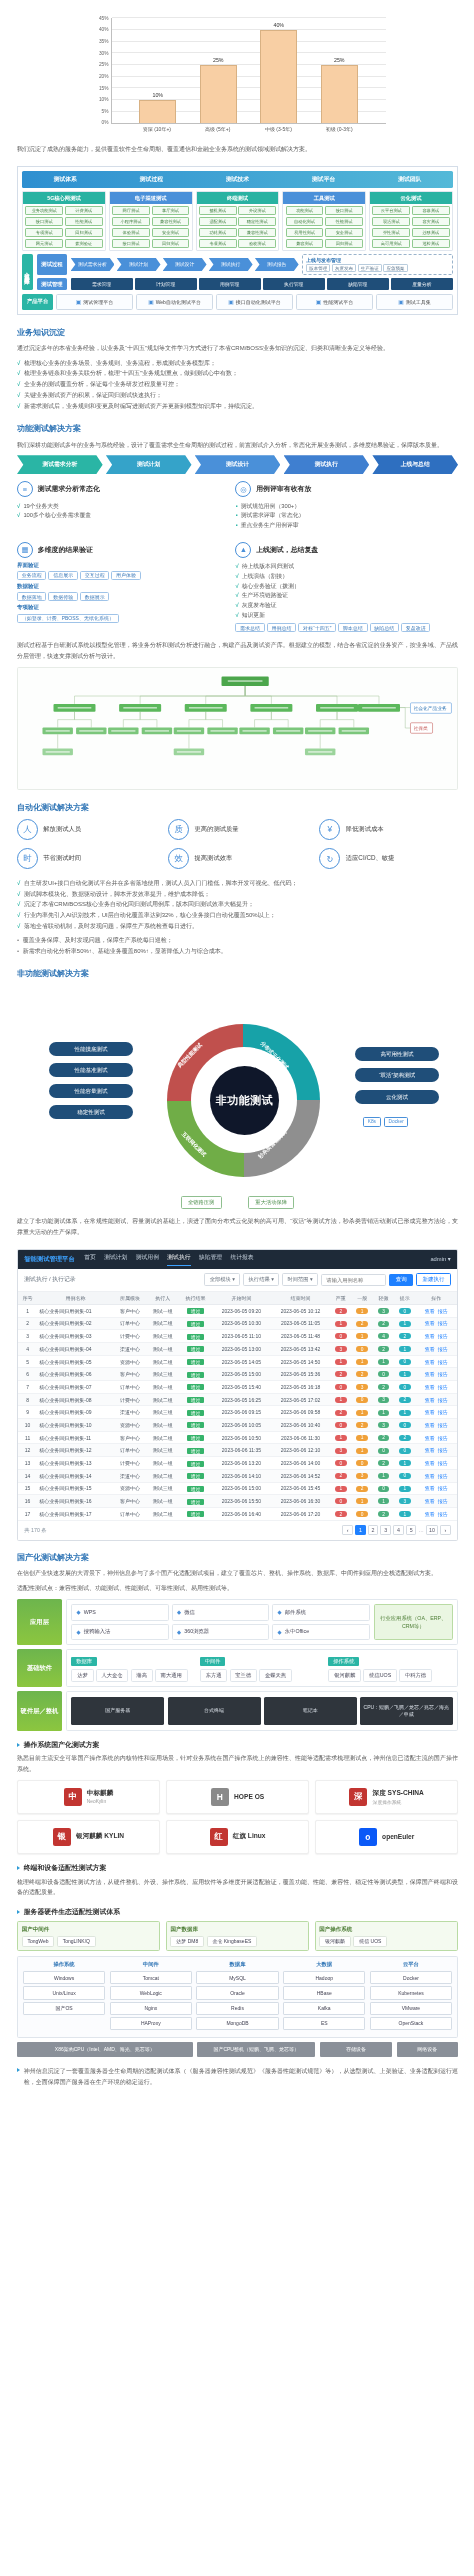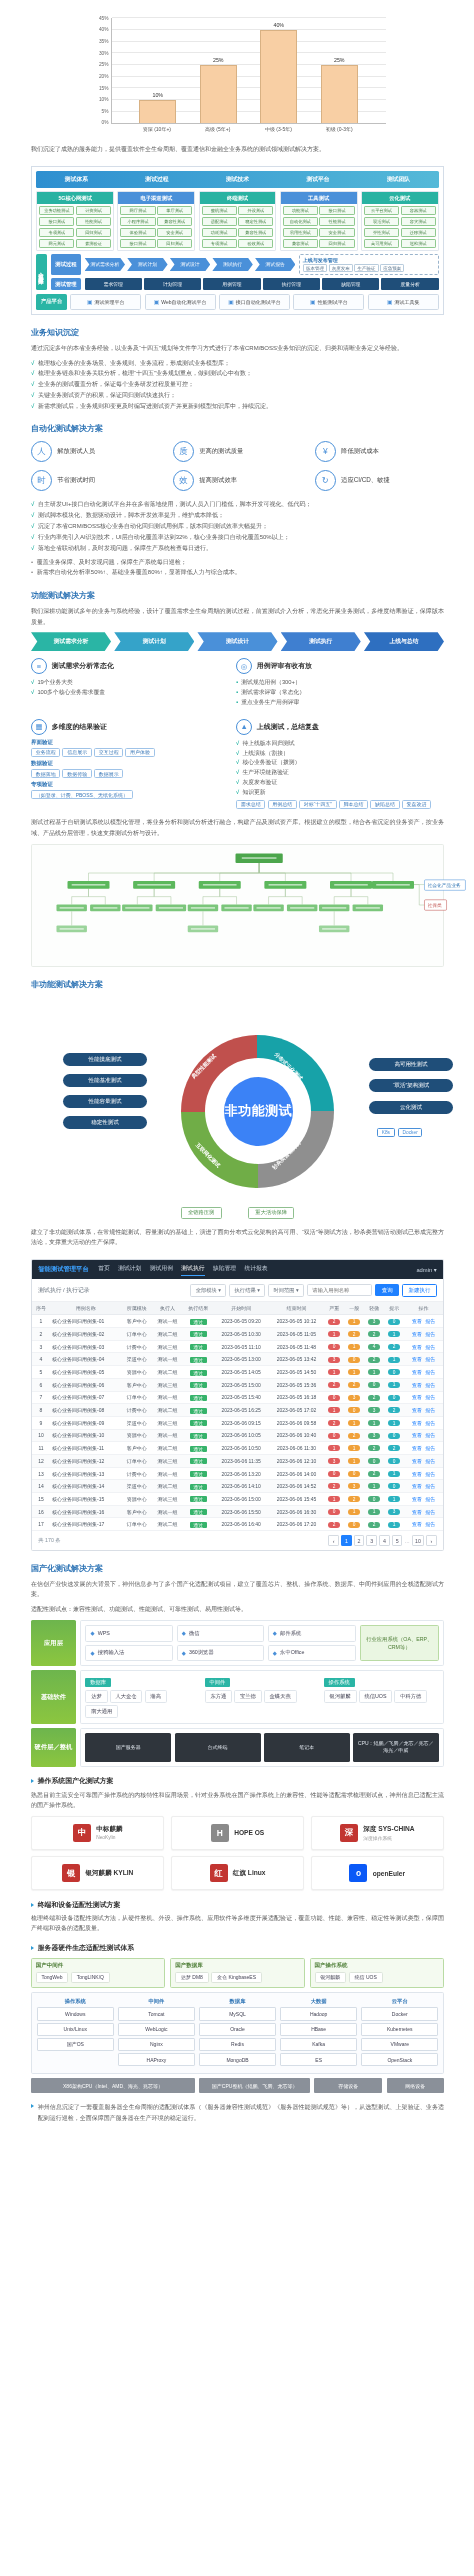--- a/index.html
+++ b/index.html
@@ -1,18 +1,18 @@
 <!DOCTYPE html>
 <html style="font-size:8.4px"><head>
 <meta charset="utf-8">
 <style>
 *{box-sizing:border-box;margin:0;padding:0}
 body{background:#ffffff;font-family:"Liberation Sans","DejaVu Sans",sans-serif;color:#404040}
 .page{width:475px;margin:0 auto;min-height:2576px;padding:6.3px 0 21px;background:#fff}
-.section{padding:0 31px;margin-top:11.6px}
+.section{padding:0 17px;margin-top:11.6px}
 .sec-title{color:#2e74b5;font-size:8px;font-weight:bold;margin-bottom:5.3px}
 .para{font-size:6px;line-height:1.75;color:#595959;margin-bottom:4.2px;text-align:justify}
 
 .chart-wrap{width:296px;margin:2.1px auto 0}
 .chart{position:relative;padding-left:21px}
 .plot{position:relative;height:106px;border-left:0.5px solid #bfbfbf;border-bottom:0.5px solid #bfbfbf}
 .gridline{position:absolute;left:0;right:0;height:0.5px;background:#e8e8e8}
 .ytick{position:absolute;left:-21px;width:18px;text-align:right;font-size:4.8px;color:#666}
 .bars{position:absolute;left:0;right:0;top:0;bottom:0;display:flex;justify-content:space-around;align-items:flex-end;padding:0 16px}
 .bar-col{height:100%;display:flex;flex-direction:column;justify-content:flex-end;align-items:center;width:37px}
@@ -70,21 +70,21 @@
 .benefits{display:grid;grid-template-columns:repeat(3,1fr);gap:8.4px 12.7px;margin:6.3px 0 8.4px}
 .benefit{display:flex;align-items:center;gap:5.3px}
 .benefit-icon{width:21px;height:21px;border-radius:50%;border:1.1px solid #4a90d9;color:#4a90d9;display:flex;align-items:center;justify-content:center;font-size:8.4px;flex-shrink:0}
 .benefit-label{font-size:6.3px;color:#444}
 
 .nf-stage{position:relative;height:232px;margin-top:3.2px}
 .nf-title{position:absolute;top:0;left:0;right:0;text-align:center;font-size:9px;font-weight:bold;letter-spacing:1.1px}
 .nf-t1{color:#c0504d}.nf-t2{color:#17a2a8}
 .nf-ring{position:absolute;left:150px;top:40px;width:153px;height:153px;border-radius:50%}
 .nf-inner{position:absolute;left:174px;top:63px;width:106px;height:106px;border-radius:50%;background:#fff}
-.nf-center{position:absolute;left:193px;top:82px;width:69px;height:69px;border-radius:50%;background:#3b82f6;color:#fff;display:flex;align-items:center;justify-content:center;font-size:13px;font-weight:bold;letter-spacing:0.5px}
+.nf-center{position:absolute;left:193px;top:82px;width:69px;height:69px;border-radius:50%;background:#0f172a;color:#fff;display:flex;align-items:center;justify-content:center;font-size:11px;font-weight:bold;letter-spacing:0.5px}
 .nf-arc{position:absolute;color:#fff;font-size:5.3px;font-weight:bold;white-space:nowrap;z-index:2}
 .nf-arc0{left:157px;top:68px;transform:rotate(-45deg)}
 .nf-arc1{left:239px;top:68px;transform:rotate(45deg)}
 .nf-arc2{left:161px;top:157px;transform:rotate(45deg)}
 .nf-arc3{left:237px;top:157px;transform:rotate(-45deg)}
 .nf-box{position:absolute;width:84px;padding:3.2px 0;text-align:center;background:#1f4e79;color:#fff;font-size:5.5px;border-radius:7.4px}
 .nf-left{left:32px}.nf-right{left:338px}
 .nf-chips{position:absolute;left:346px;top:133px;display:flex;gap:3.2px}
 .nf-chip{border:0.5px solid #4a90d9;color:#4a90d9;font-size:4.8px;padding:1.1px 3.7px;border-radius:1.6px}
 .nf-bottom{position:absolute;left:0;right:0;top:212px;display:flex;justify-content:center;gap:26.4px}
@@ -373,82 +373,20 @@
           <span class="b-glyph">√</span>
           <span>全业务的测试覆盖分析，保证每个业务研发过程质量可控；</span>
         </div>
         <div class="b-row">
           <span class="b-glyph">√</span>
           <span>关键业务测试资产的积累，保证回归测试快速执行；</span>
         </div>
         <div class="b-row">
           <span class="b-glyph">√</span>
           <span>新需求测试后，业务规则和变更及时编写进测试资产并更新到模型知识库中，持续沉淀。</span>
-        </div>
-      </div>
-  </div>
-
-  <div class="section">
-    <div class="sec-title">自动化测试解决方案</div>
-    <div class="benefits">
-        <div class="benefit">
-          <span class="benefit-icon">人</span>
-          <span class="benefit-label">解放测试人员</span>
-        </div>
-        <div class="benefit">
-          <span class="benefit-icon">质</span>
-          <span class="benefit-label">更高的测试质量</span>
-        </div>
-        <div class="benefit">
-          <span class="benefit-icon">¥</span>
-          <span class="benefit-label">降低测试成本</span>
-        </div>
-        <div class="benefit">
-          <span class="benefit-icon">时</span>
-          <span class="benefit-label">节省测试时间</span>
-        </div>
-        <div class="benefit">
-          <span class="benefit-icon">效</span>
-          <span class="benefit-label">提高测试效率</span>
-        </div>
-        <div class="benefit">
-          <span class="benefit-icon">↻</span>
-          <span class="benefit-label">适应CI/CD、敏捷</span>
-        </div>
-      </div>
-    <div>
-        <div class="b-row">
-          <span class="b-glyph">√</span>
-          <span>自主研发UI+接口自动化测试平台并在多省落地使用，测试人员入门门槛低，脚本开发可视化、低代码；</span>
-        </div>
-        <div class="b-row">
-          <span class="b-glyph">√</span>
-          <span>测试脚本模块化、数据驱动设计，脚本开发效率提升，维护成本降低；</span>
-        </div>
-        <div class="b-row">
-          <span class="b-glyph">√</span>
-          <span>沉淀了本省CRM/BOSS核心业务自动化回归测试用例库，版本回归测试效率大幅提升；</span>
-        </div>
-        <div class="b-row">
-          <span class="b-glyph">√</span>
-          <span>行业内率先引入AI识别技术，UI层自动化覆盖率达到32%，核心业务接口自动化覆盖50%以上；</span>
-        </div>
-        <div class="b-row">
-          <span class="b-glyph">√</span>
-          <span>落地全省联动机制，及时发现问题，保障生产系统检查每日进行。</span>
-        </div>
-      </div>
-    <div style="margin-top:3.2px">
-        <div class="b-row">
-          <span class="b-glyph gray">•</span>
-          <span>覆盖业务保障、及时发现问题，保障生产系统每日巡检；</span>
-        </div>
-        <div class="b-row">
-          <span class="b-glyph gray">•</span>
-          <span>新需求自动化分析率50%↑、基础业务覆盖80%↑，显著降低人力与综合成本。</span>
         </div>
       </div>
   </div>
 
   <div class="section">
     <div class="sec-title">功能测试解决方案</div>
     <p class="para">我们深耕功能测试多年的业务与系统经验，设计了覆盖需求全生命周期的测试过程，前置测试介入分析，常态化开展业务测试，多维度结果验证，保障版本质量。</p>
     <div class="flow">
         <span class="flow-chev" style="background: rgb(42, 181, 165);">测试需求分析</span>
         <span class="flow-chev" style="background: rgb(53, 163, 201);">测试计划</span>
@@ -615,20 +553,82 @@
           <rect x="640" y="60" width="80" height="15" rx="2" fill="#5cb85c"></rect>
           <rect x="648" y="66" width="64" height="3" fill="rgba(255,255,255,.6)"></rect>
           <rect x="740" y="58" width="78" height="20" rx="2" fill="#fff" stroke="#4a90d9"></rect>
           <text x="746" y="71" font-size="9" fill="#2e74b5">社会化产品业务</text>
           <rect x="740" y="96" width="42" height="20" rx="2" fill="#fff" stroke="#c0504d"></rect>
           <text x="746" y="109" font-size="9" fill="#c0504d">社保类</text>
         </svg></div>
   </div>
 
   <div class="section">
+    <div class="sec-title">自动化测试解决方案</div>
+    <div class="benefits">
+        <div class="benefit">
+          <span class="benefit-icon">人</span>
+          <span class="benefit-label">解放测试人员</span>
+        </div>
+        <div class="benefit">
+          <span class="benefit-icon">质</span>
+          <span class="benefit-label">更高的测试质量</span>
+        </div>
+        <div class="benefit">
+          <span class="benefit-icon">¥</span>
+          <span class="benefit-label">降低测试成本</span>
+        </div>
+        <div class="benefit">
+          <span class="benefit-icon">时</span>
+          <span class="benefit-label">节省测试时间</span>
+        </div>
+        <div class="benefit">
+          <span class="benefit-icon">效</span>
+          <span class="benefit-label">提高测试效率</span>
+        </div>
+        <div class="benefit">
+          <span class="benefit-icon">↻</span>
+          <span class="benefit-label">适应CI/CD、敏捷</span>
+        </div>
+      </div>
+    <div>
+        <div class="b-row">
+          <span class="b-glyph">√</span>
+          <span>自主研发UI+接口自动化测试平台并在多省落地使用，测试人员入门门槛低，脚本开发可视化、低代码；</span>
+        </div>
+        <div class="b-row">
+          <span class="b-glyph">√</span>
+          <span>测试脚本模块化、数据驱动设计，脚本开发效率提升，维护成本降低；</span>
+        </div>
+        <div class="b-row">
+          <span class="b-glyph">√</span>
+          <span>沉淀了本省CRM/BOSS核心业务自动化回归测试用例库，版本回归测试效率大幅提升；</span>
+        </div>
+        <div class="b-row">
+          <span class="b-glyph">√</span>
+          <span>行业内率先引入AI识别技术，UI层自动化覆盖率达到32%，核心业务接口自动化覆盖50%以上；</span>
+        </div>
+        <div class="b-row">
+          <span class="b-glyph">√</span>
+          <span>落地全省联动机制，及时发现问题，保障生产系统检查每日进行。</span>
+        </div>
+      </div>
+    <div style="margin-top:3.2px">
+        <div class="b-row">
+          <span class="b-glyph gray">•</span>
+          <span>覆盖业务保障、及时发现问题，保障生产系统每日巡检；</span>
+        </div>
+        <div class="b-row">
+          <span class="b-glyph gray">•</span>
+          <span>新需求自动化分析率50%↑、基础业务覆盖80%↑，显著降低人力与综合成本。</span>
+        </div>
+      </div>
+  </div>
+
+  <div class="section">
     <div class="sec-title">非功能测试解决方案</div>
     <div class="nf-stage">
         <div class="nf-ring" style="background: conic-gradient(from 270deg, rgb(192, 80, 77) 0deg, rgb(192, 80, 77) 90deg, rgb(23, 162, 168) 90deg, rgb(23, 162, 168) 180deg, rgb(143, 143, 143) 180deg, rgb(143, 143, 143) 270deg, rgb(112, 173, 71) 270deg, rgb(112, 173, 71) 360deg);"></div>
         <div class="nf-inner"></div>
         <span class="nf-arc nf-arc0">典型性能测试</span>
         <span class="nf-arc nf-arc1">分布式云化测试</span>
         <span class="nf-arc nf-arc2">互联网化测试</span>
         <span class="nf-arc nf-arc3">秒杀类营销测试</span>
         <div class="nf-center">非功能测试</div>
         <div class="nf-box nf-left" style="top: 58px;">性能摸底测试</div>

